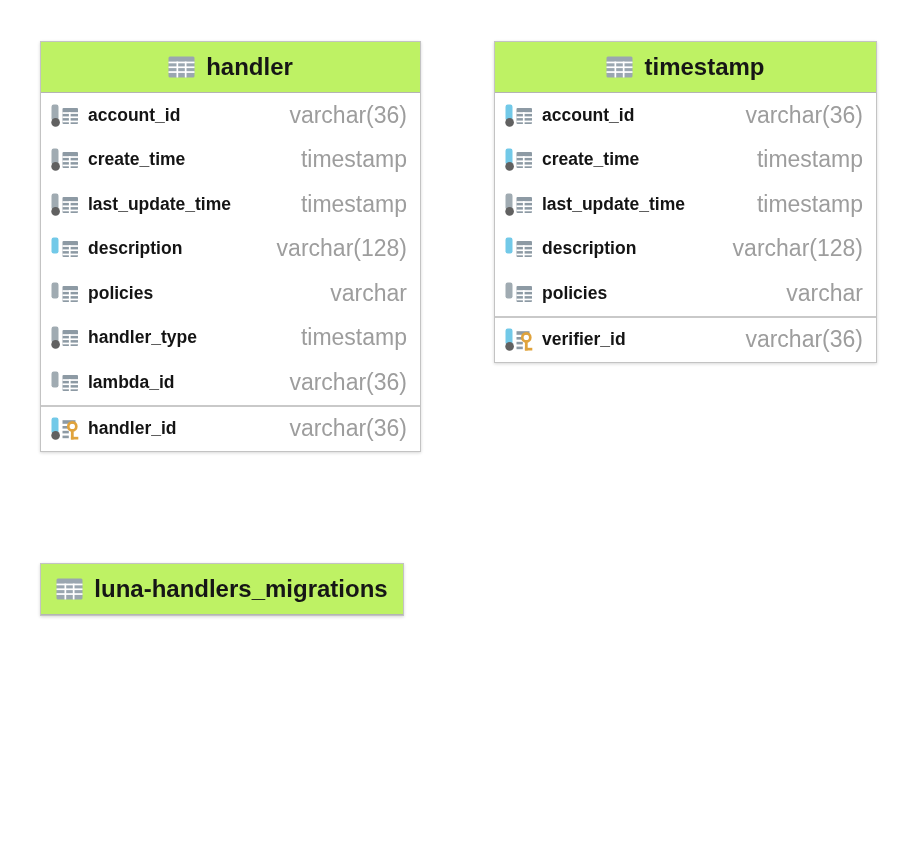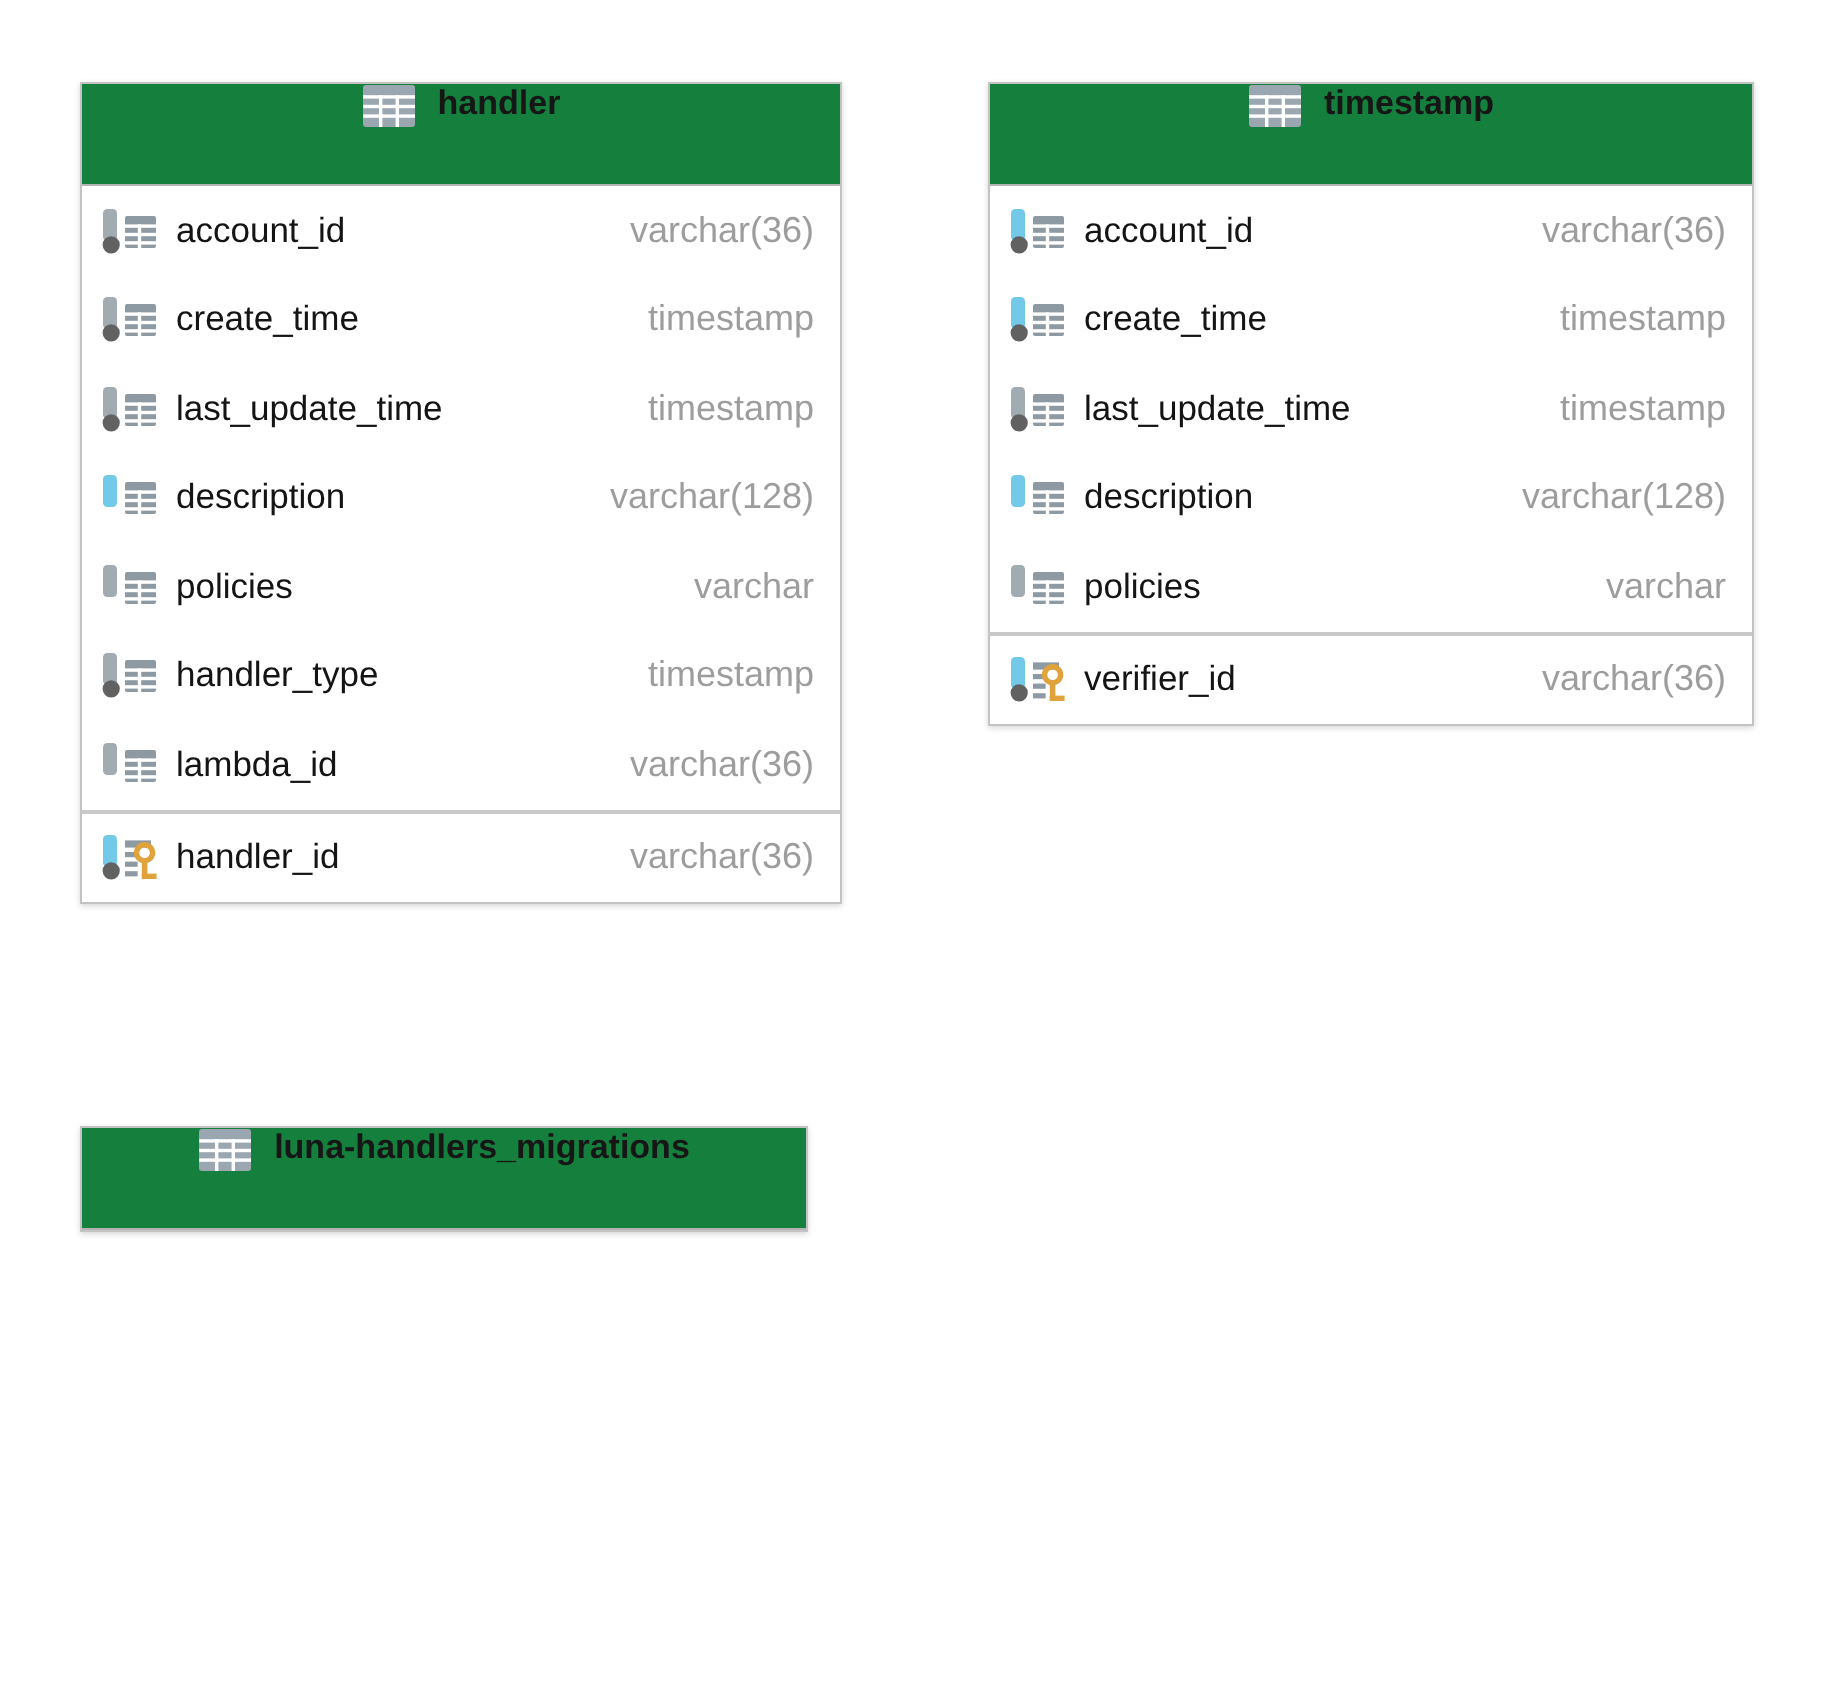--- a/index.html
+++ b/index.html
@@ -12,37 +12,37 @@
   }
   #canvas{position:absolute;inset:0;}
   .db-table{
     position:absolute;
     background:#ffffff;
     border:1px solid #c3c3c3;
     box-shadow:0 1px 3px rgba(0,0,0,0.16);
     box-sizing:border-box;
   }
   .thead{
-    display:flex;align-items:flex-start;justify-content:center;
+    display:flex;align-items:center;justify-content:center;
     gap:11px;height:50px;
-    background:#15803d;
+    background:#bef264;
     border-bottom:1px solid #b4b4b4;
-    font-size:17px;font-weight:700;color:#161616;
+    font-size:24px;font-weight:700;color:#161616;
   }
   .ticon{display:flex;flex:none;}
   .tbody,.tpk{display:block;}
   .trow{
     display:flex;align-items:center;
     height:44.5px;
     padding:0 13px 0 10px;
     gap:9px;
   }
   .cicon{display:flex;flex:none;width:28px;height:23px;}
-  .cname{font-size:17.5px;font-weight:400;color:#141414;white-space:nowrap;}
-  .ctype{margin-left:auto;font-size:18px;color:#9d9d9d;white-space:nowrap;padding-left:8px;}
+  .cname{font-size:17.5px;font-weight:700;color:#141414;white-space:nowrap;}
+  .ctype{margin-left:auto;font-size:23px;color:#9d9d9d;white-space:nowrap;padding-left:8px;}
   .tdivider{height:0;border-top:2px solid #c9c9c9;}
 </style>
 </head>
 <body>
 
 <div id="canvas">
   <div class="db-table" style="left: 40px; top: 41px; width: 381px;">
     <div class="thead">
       <span class="ticon">
           <svg width="27" height="22" viewBox="0 0 27 22">

